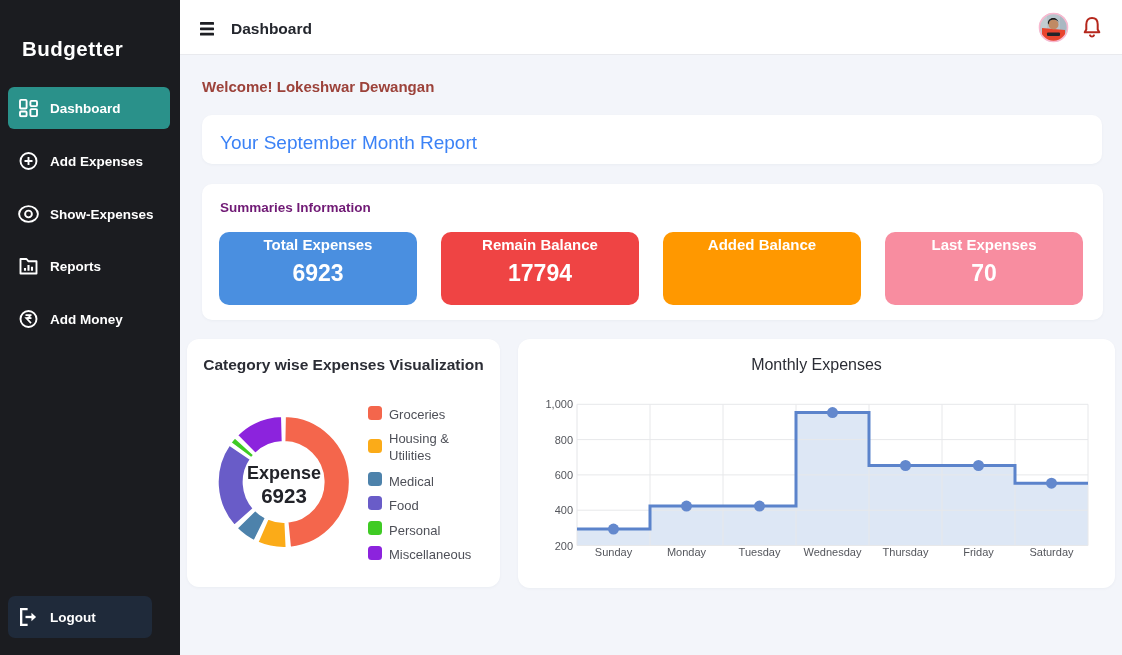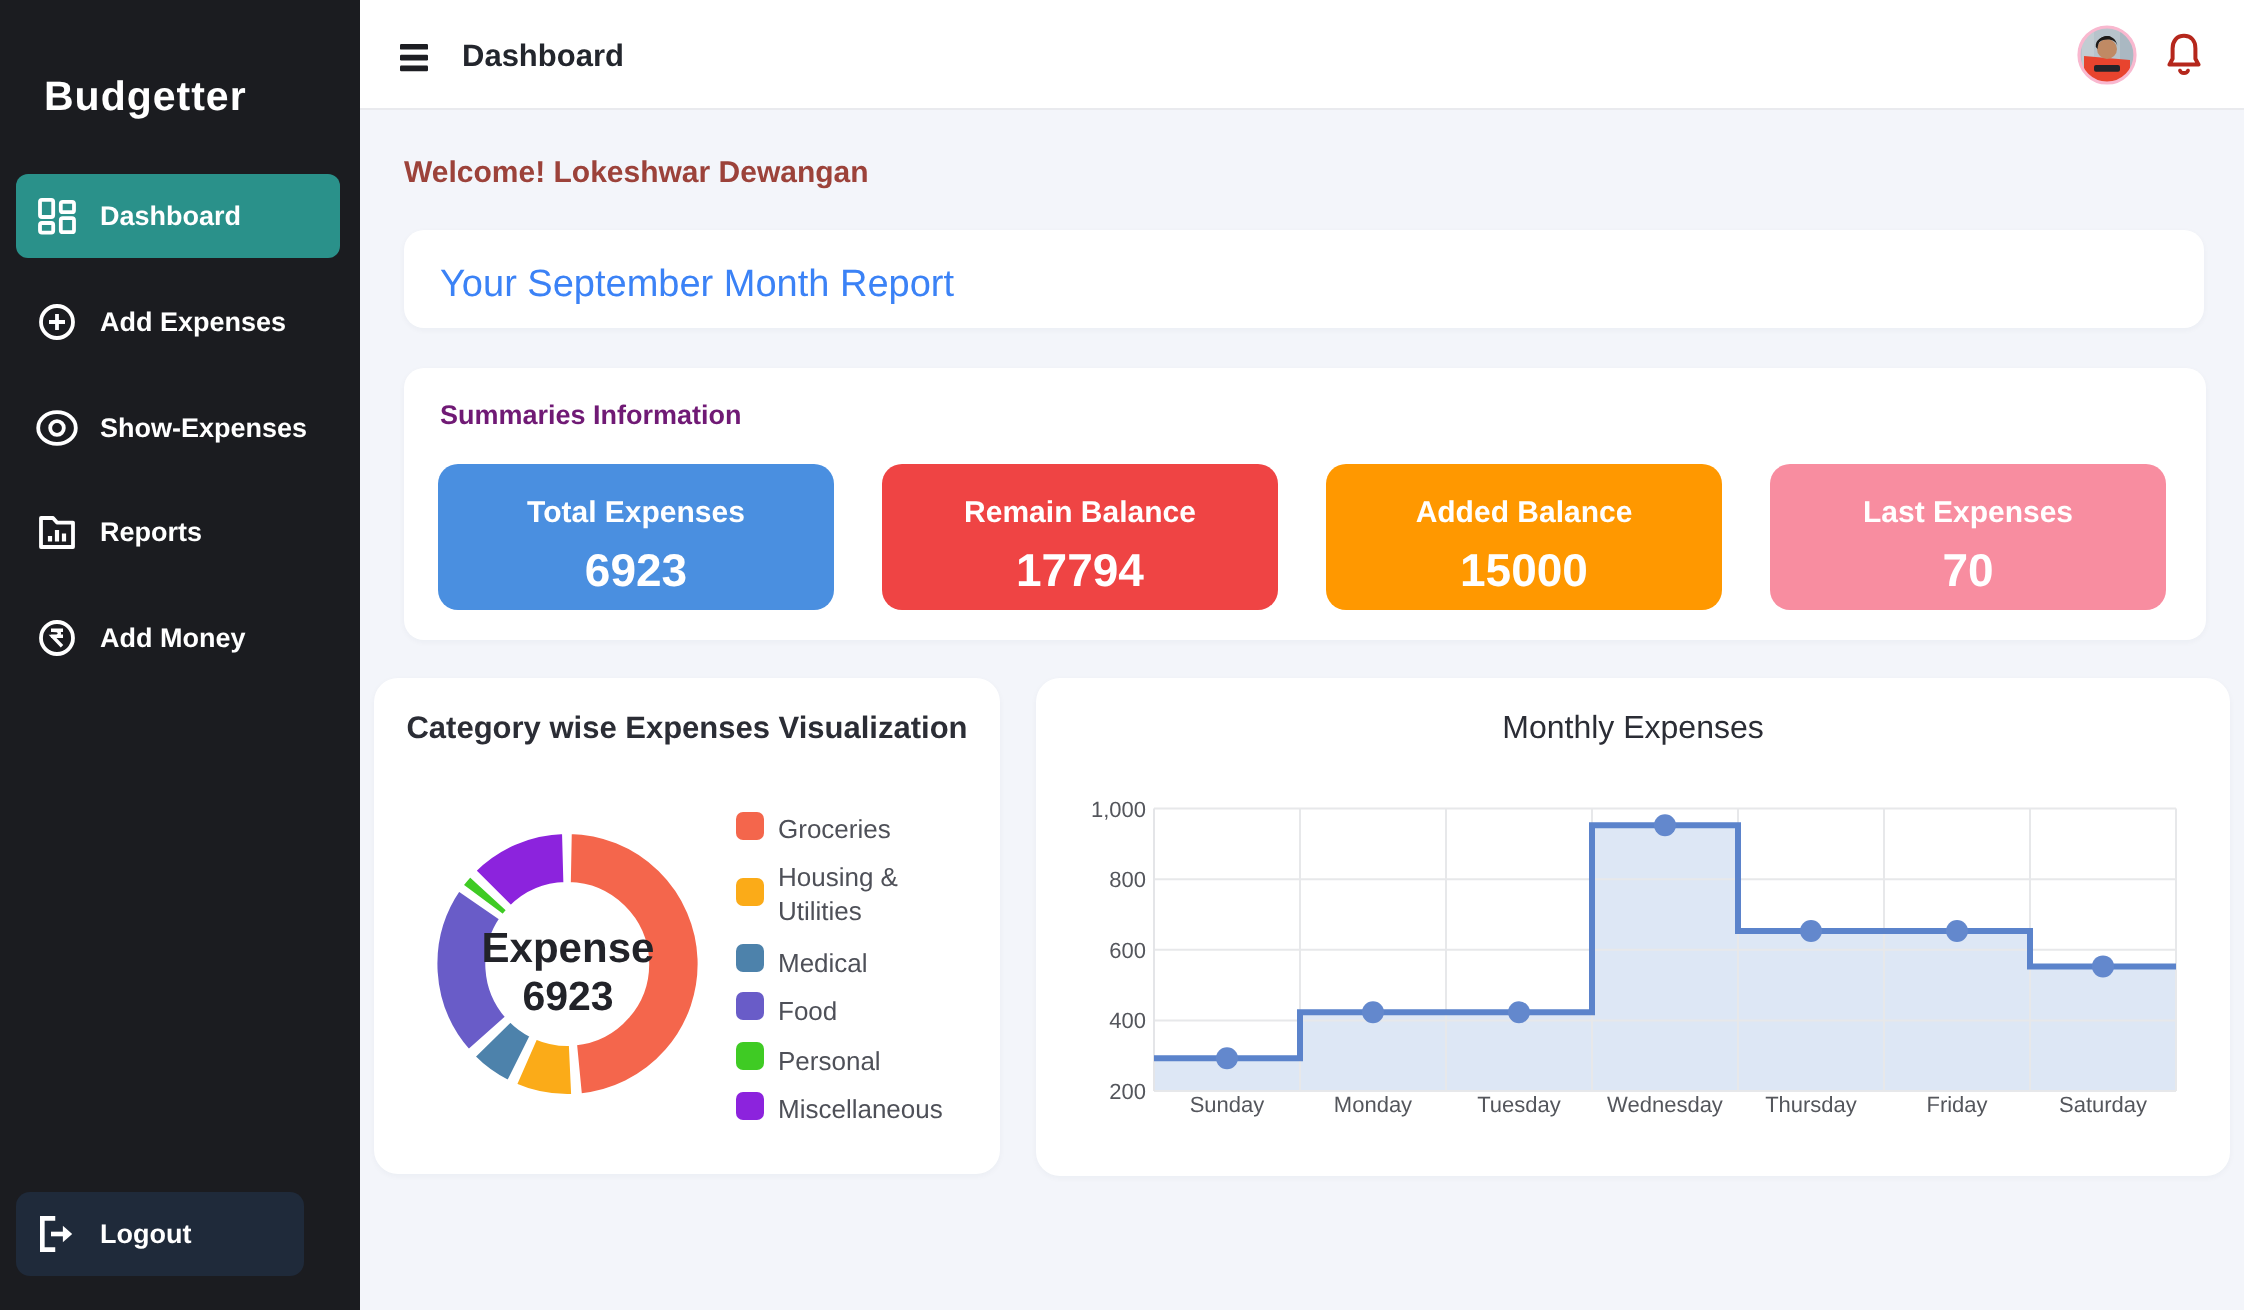--- a/index.html
+++ b/index.html
@@ -17,32 +17,32 @@
 .topbar { position:absolute; left:180px; top:0; width:942px; height:55px; background:#fff; border-bottom:1px solid #e9eaee; }
 .tb-title { position:absolute; left:51px; top:19.5px; font-size:15.5px; font-weight:700; color:#23262d; }
 
 .welcome { position:absolute; left:202px; top:78px; font-size:15px; font-weight:700; color:#9c423a; }
 .card { position:absolute; background:#fff; border-radius:10px; box-shadow:0 1px 3px rgba(30,40,80,0.04); }
 .report { left:202px; top:115px; width:900px; height:49px; }
 .report .t { position:absolute; left:18px; top:17px; font-size:19px; font-weight:400; color:#3b82f6; }
 .summaries { left:202px; top:184px; width:901px; height:136px; }
 .summaries .t { position:absolute; left:18px; top:16px; font-size:13.5px; font-weight:700; color:#701a75; }
 .boxrow { position:absolute; left:17px; top:48px; width:864px; height:73px; display:flex; gap:24px; }
-.sbox { flex:1; border-radius:10px; color:#fff; text-align:center; padding-top:16px; }
+.sbox { flex:1; border-radius:10px; color:#fff; text-align:center; padding-top:4px; }
 .sbox .l1 { font-size:15px; font-weight:700; }
 .sbox .l2 { font-size:23px; font-weight:700; margin-top:7px; }
 .catcard { left:187px; top:339px; width:313px; height:248px; border-radius:12px; }
 .catcard .t { position:absolute; left:0; right:0; top:17px; text-align:center; font-size:15.5px; font-weight:700; color:#2b2d35; }
 .moncard { left:518px; top:339px; width:597px; height:249px; border-radius:12px; }
 .moncard .t { position:absolute; left:0; right:0; top:17px; text-align:center; font-size:16px; font-weight:400; color:#2b2d35; }
 .legrow { position:absolute; left:181px; font-size:13px; color:#4e5058; line-height:17.5px; }
 .legrow .sq { position:absolute; left:0; width:14px; height:14px; border-radius:3.5px; }
 .legrow .tx { position:absolute; left:21px; white-space:nowrap; }
 .donut-label { position:absolute; left:40px; top:124px; width:114px; text-align:center; font-weight:700; color:#222329; }
-.donut-label .a { font-size:21px; }
+.donut-label .a { font-size:18px; }
 .donut-label .b { font-size:20.5px; margin-top:0px; }
 </style>
 </head>
 <body>
 <div class="sidebar">
   <div class="brand">Budgetter</div>
   <div class="mi active" style="top:87px;">
     <svg class="ic" viewBox="0 0 19 19" fill="none" stroke="#fff" stroke-width="1.9">
       <rect x="1" y="1.4" width="6.6" height="8.6" rx="1"></rect>
       <rect x="11.4" y="2.4" width="6.6" height="5.2" rx="1"></rect>
@@ -132,21 +132,20 @@
     <div class="sbox" style="background:#4a8fe0;">
         <div class="l1">Total Expenses</div>
         <div class="l2">6923</div>
       </div>
     <div class="sbox" style="background:#ef4444;">
         <div class="l1">Remain Balance</div>
         <div class="l2">17794</div>
       </div>
     <div class="sbox" style="background:#ff9800;">
         <div class="l1">Added Balance</div>
-        <div class="l2">15000</div>
       </div>
     <div class="sbox" style="background:#f88da0;">
         <div class="l1">Last Expenses</div>
         <div class="l2">70</div>
       </div>
   </div>
 </div>
 
 <div class="card catcard">
   <div class="t">Category wise Expenses Visualization</div>

